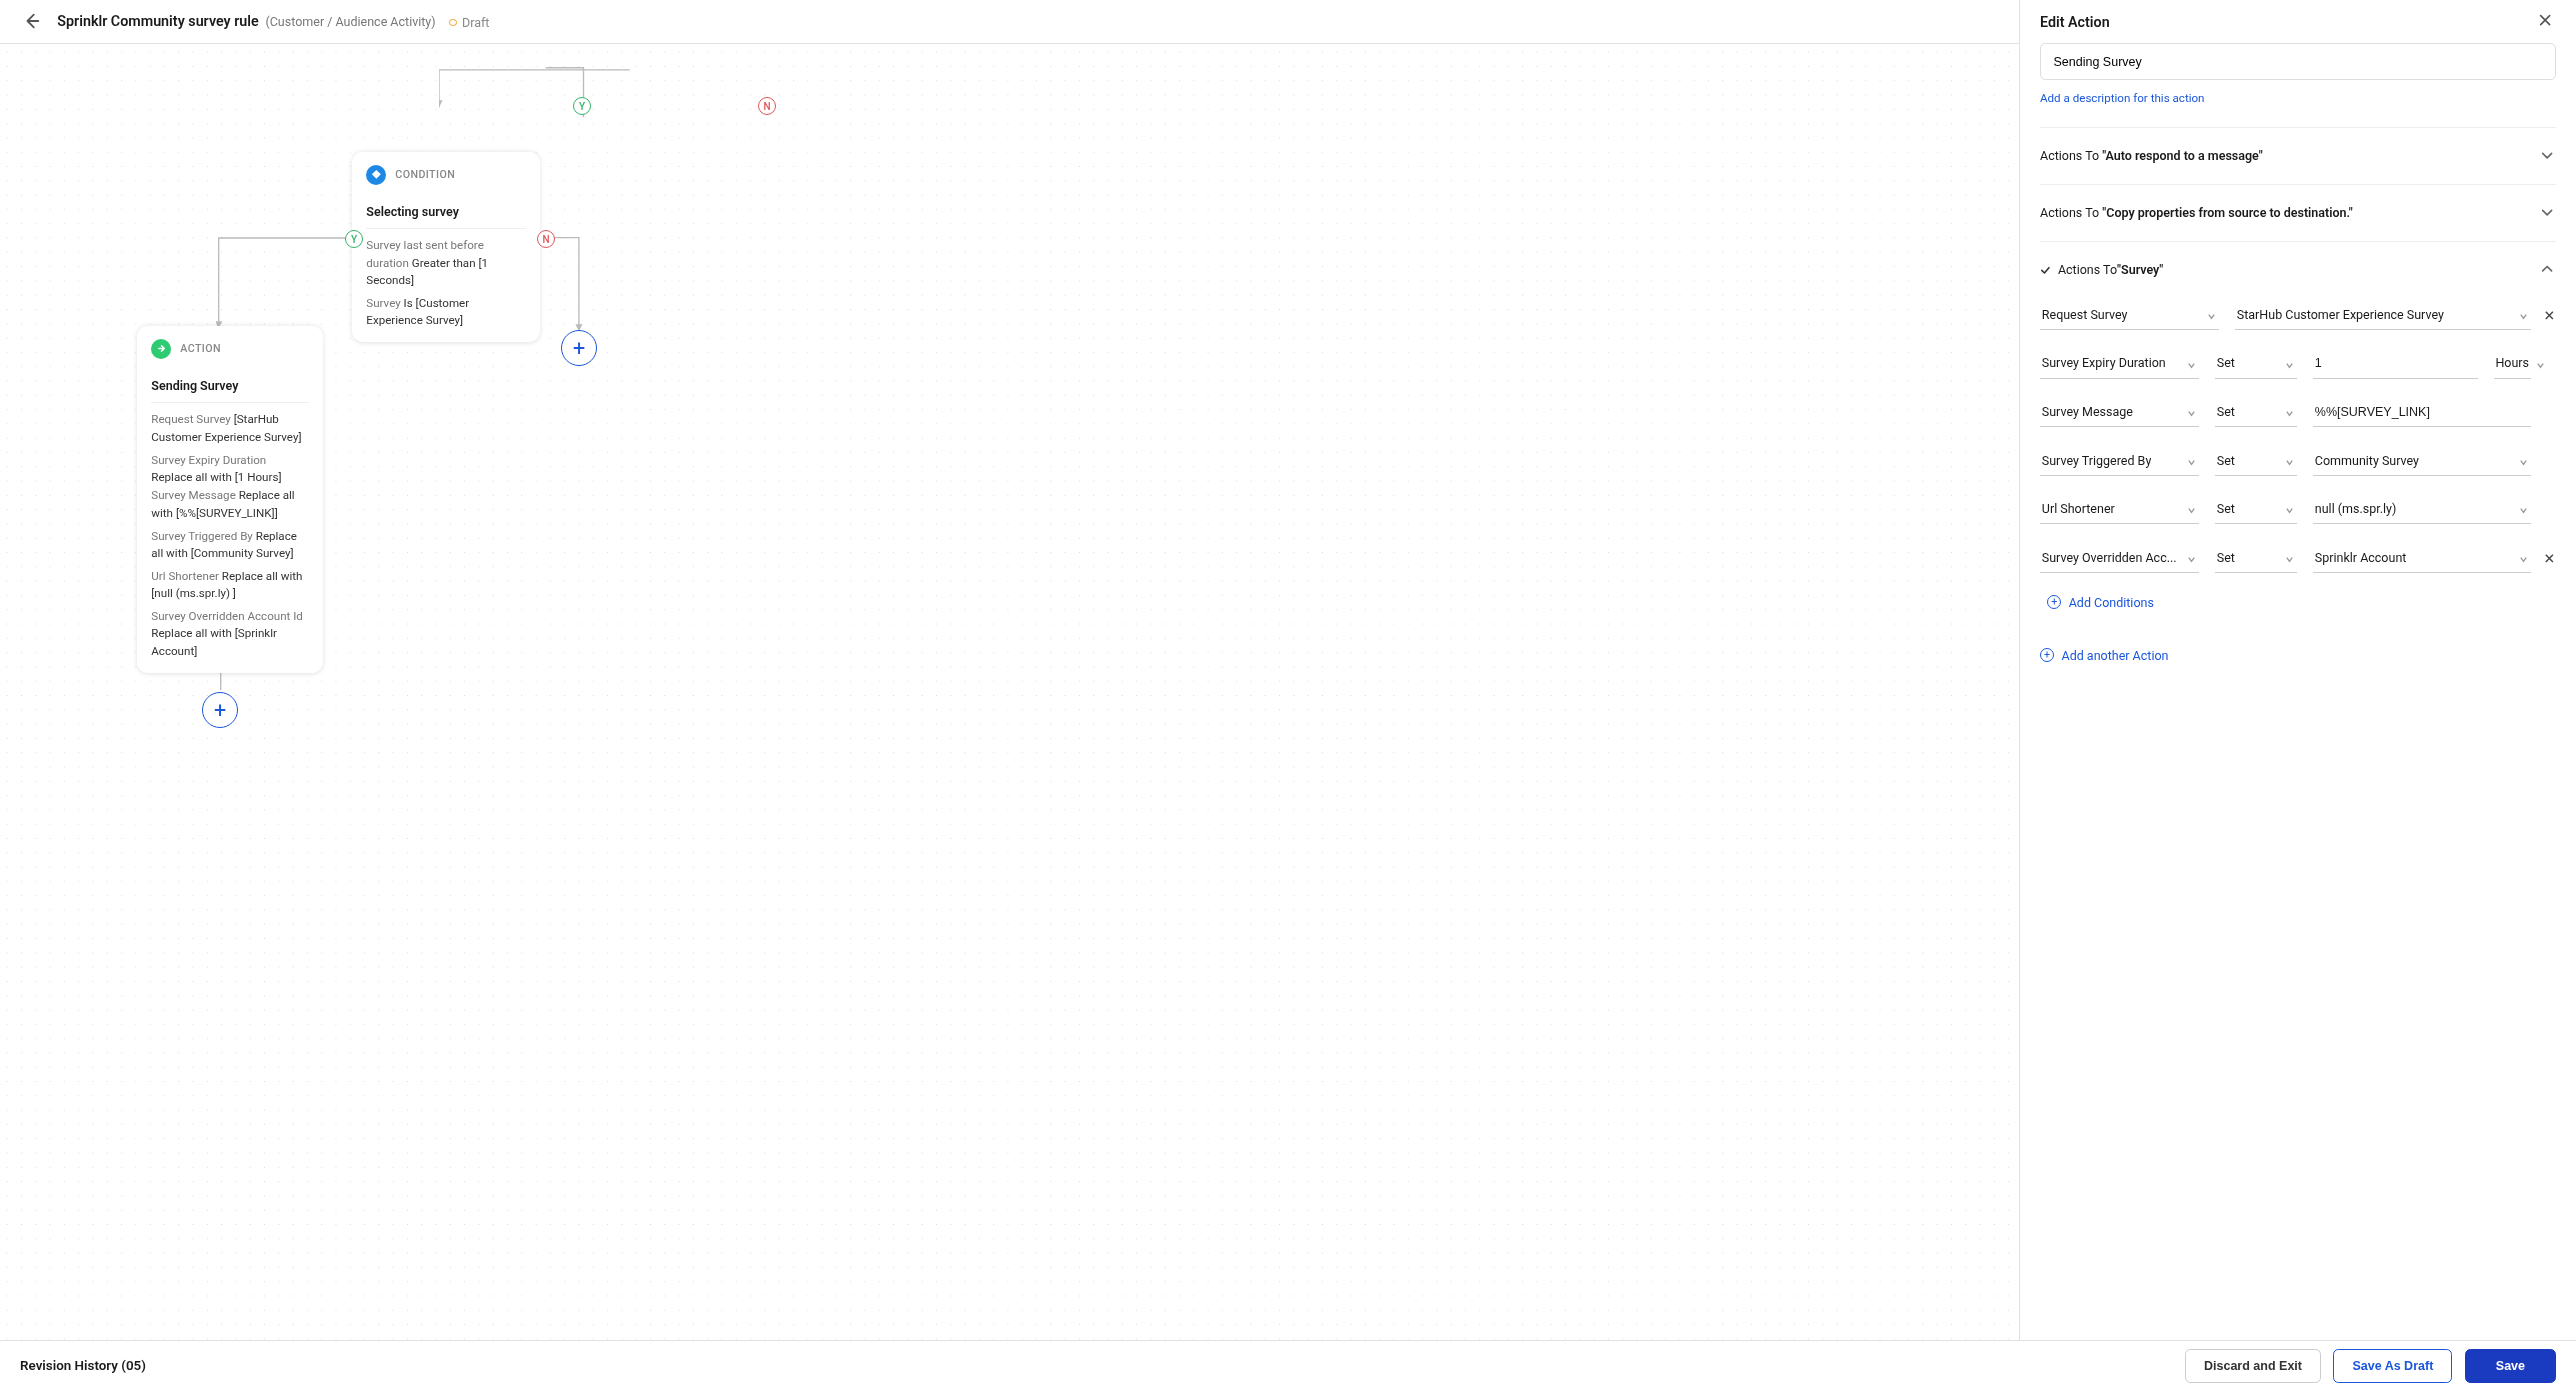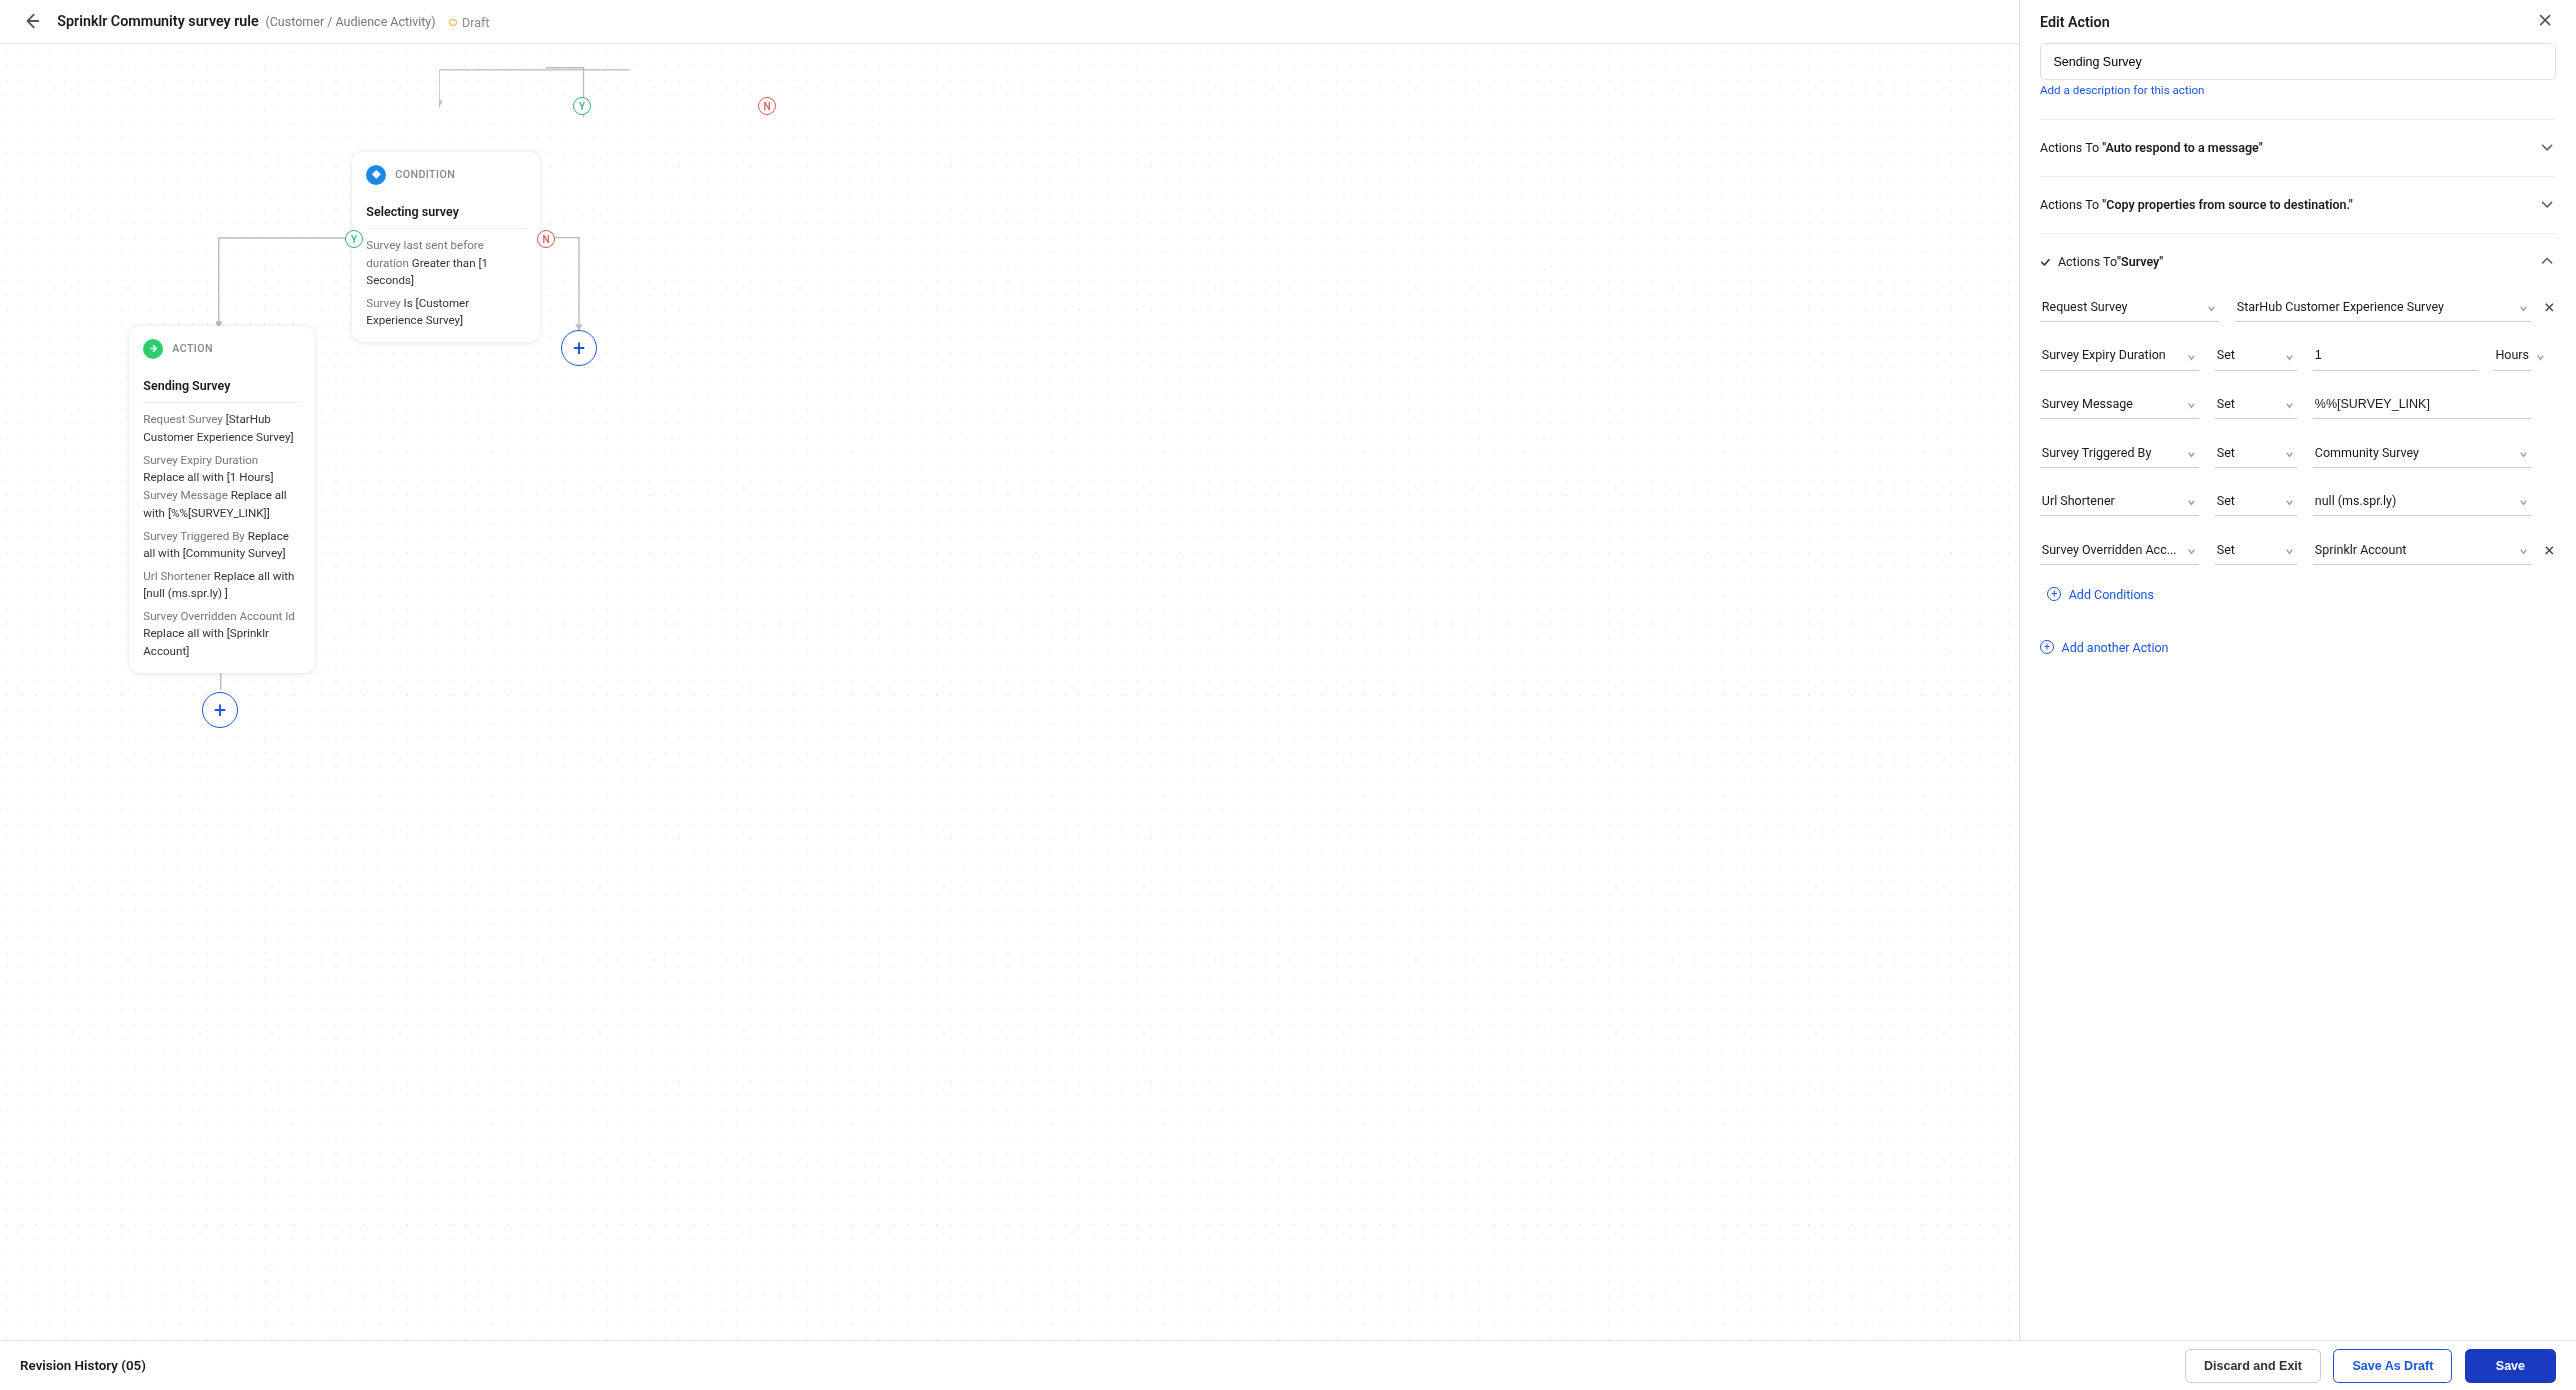--- a/index.html
+++ b/index.html
@@ -56,21 +56,21 @@
     .side-panel {
       position: absolute; top:0; right:0; bottom:50px; width:557px;
       background:#fff; border-left:0.9px solid #e0e0e0; display:flex; flex-direction:column;
       overflow:hidden;
     }
     .panel-header { display:flex; align-items:center; justify-content:space-between; padding:12.5px 20px; }
     .panel-title { font-weight:600; font-size:14.3px;text-align:center; }
     .close-icon { width:18px; height:18px; cursor:pointer; color:#555; }
     .panel-body { padding: 0 20px 20px 20px; overflow-y:auto; flex:1; }
     .name-input { width:100%; border:0.9px solid #ddd; border-radius:5.4px; padding:10.7px 12.5px; font-size:12.5px; }
-    .desc-link { color:#1a56db; font-size:11.6px; margin-top:3px; display:inline-block; cursor:pointer; }
+    .desc-link { color:#1a56db; font-size:11.6px; margin-top:11px; display:inline-block; cursor:pointer; }
     .section-row { display:flex; align-items:center; justify-content:space-between; padding:20px 0;  }
     .section-divider { border-top: 0.9px solid #eee; }
     .section-label { font-size:12.5px; }
     .section-label .strong { font-weight:600; }
     .chev-icon { width:16px; height:16px; color:#666; }
     .check-icon { width:12.5px; height:12.5px; color:#333; margin-right:5.4px; flex-shrink:0;}
     .section-open-head { display:flex; align-items:center; }
     .form-group { padding: 3.6px 0 9px 0; }
     .form-row { display:flex; gap:16px; align-items:flex-end; margin-bottom:20px; position:relative; padding-right: 25px; }
     .remove-x { position:absolute; right:0; top:7.2px; color:#444; cursor:pointer; width:12.5px; height:12.5px;}
@@ -156,21 +156,21 @@
     <div class="card-title">Selecting survey</div>
     <div class="card-divider"></div>
     <div class="card-text"><span class="lbl">Survey last sent before duration</span> <span>Greater than [1 Seconds]</span></div>
     <div class="card-text" style="margin-top:5.4px;"><span class="lbl">Survey</span> <span>Is [Customer Experience Survey]</span></div>
   </div>
   <span class="yn-badge yn-y" style="left:345px; top:185px;">Y</span>
   <span class="yn-badge yn-n" style="left:537px; top:185px;">N</span>
 
   <div class="add-circle" style="left:561px; top:285px;">+</div>
 
-  <div class="card" style="left:129px; top:281px; width:186px;">
+  <div class="card" style="left:137px; top:281px; width:186px;">
     <div class="card-head">
       <div class="card-badge" style="background:#2ecc71;">
         <svg width="9" height="9" viewBox="0 0 10 10">
             <path d="M2 5 H8 M5 2 L8 5 L5 8" stroke="#fff" stroke-width="1.8" fill="none" stroke-linecap="round" stroke-linejoin="round"></path>
           </svg>
       </div>
       <span class="card-type">ACTION</span>
     </div>
     <div class="card-title">Sending Survey</div>
     <div class="card-divider"></div>

